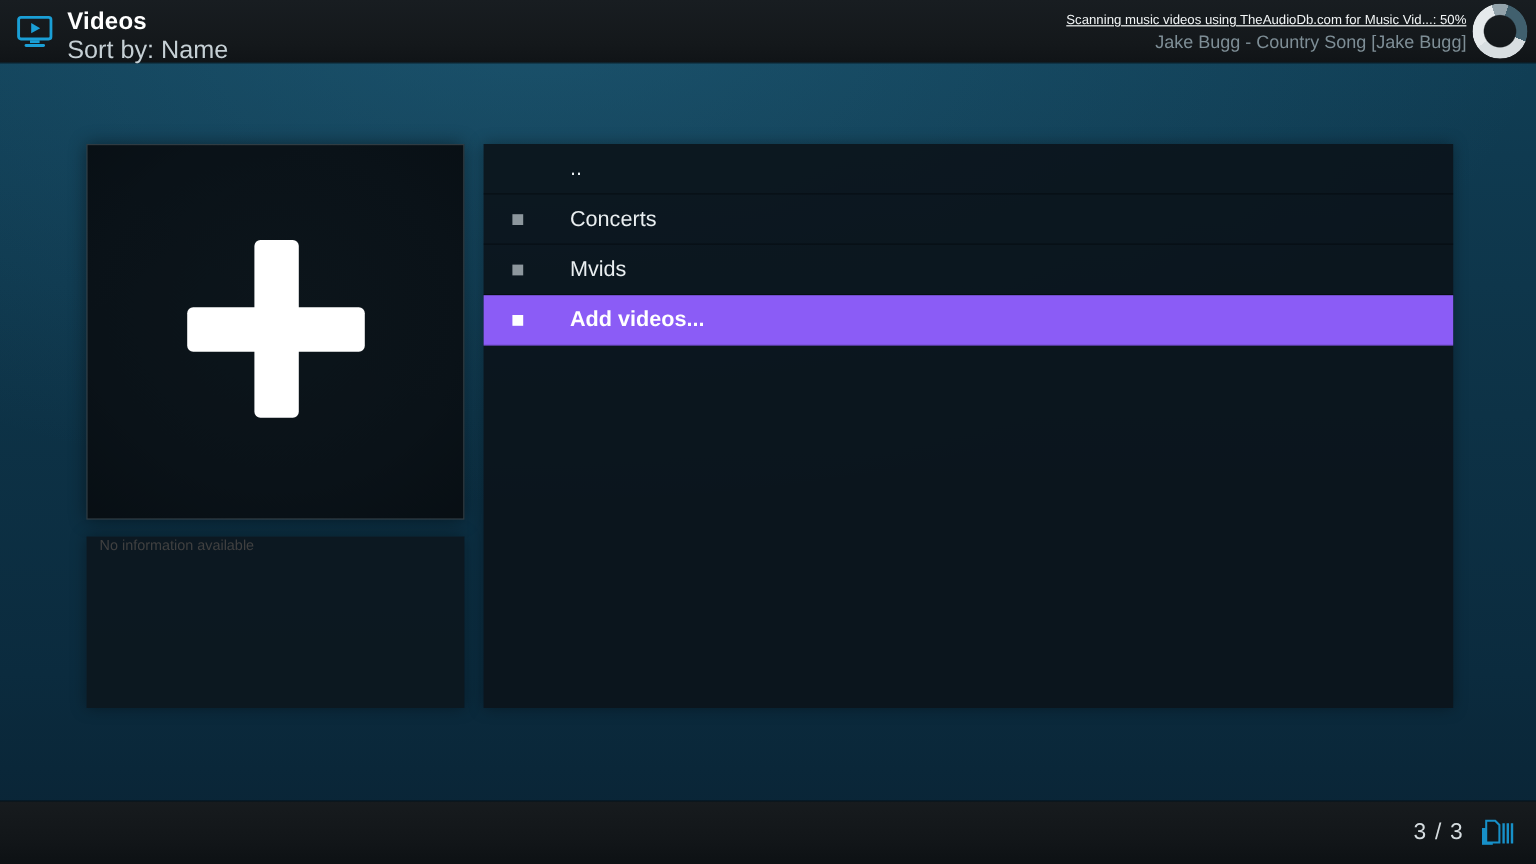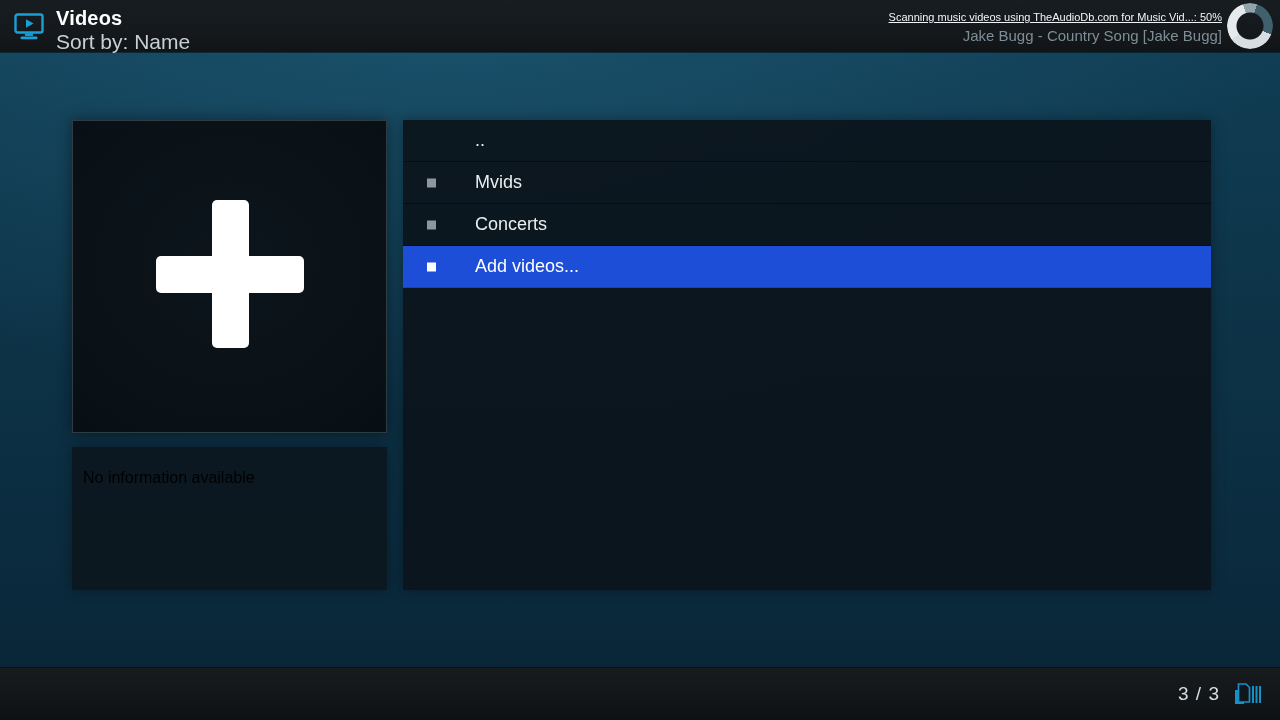--- a/index.html
+++ b/index.html
@@ -49,39 +49,39 @@
   }
   .plus { position:absolute; left:50%; top:50%; width:148px; height:148px; transform:translate(-50%,-52%); }
   .plus .h { position:absolute; left:0; top:56px; width:148px; height:37px; background:#ffffff; border-radius:5px; }
   .plus .v { position:absolute; left:56px; top:0; width:37px; height:148px; background:#ffffff; border-radius:5px; }
 
   .info-panel {
     position:absolute; left:72px; top:447px; width:315px; height:143px;
     background:rgba(13,22,28,0.88);
     box-shadow:0 0 12px rgba(0,0,0,0.35);
   }
-  .info-text { position:absolute; left:11px; top:22px; font-size:16px; color:#000000; }
+  .info-text { position:absolute; left:11px; top:0; font-size:12px; color:#404040; }
 
   
   .list-panel {
     position:absolute; left:403px; top:120px; width:808px; height:470px;
     background:rgba(11,19,25,0.90);
     box-shadow:0 0 12px rgba(0,0,0,0.35);
   }
   .row {
     position:relative; height:42px; width:100%;
     border-bottom:1px solid rgba(0,0,0,0.38);
     display:flex; align-items:center;
   }
   .row .bullet {
     position:absolute; left:24px; top:50%; transform:translateY(-50%);
     width:9px; height:9px; background:#8d979d;
   }
   .row .label { position:absolute; left:72px; font-size:18px; color:#e9eef0; }
-  .row.selected { background:#1d4ed8; border-bottom:1px solid rgba(0,0,0,0.15); }
+  .row.selected { background:#8b5cf6; border-bottom:1px solid rgba(0,0,0,0.15);font-weight:bold; }
   .row.selected .bullet { background:#ffffff; }
   .row.selected .label { color:#ffffff; }
 
   
   .bottombar {
     position:absolute; left:0; bottom:0; width:1280px; height:52px;
     background:linear-gradient(180deg,#171b1e 0%, #121619 60%, #0d1114 100%);
     box-shadow:0 -1px 0 rgba(0,0,0,0.5);
   }
   .options-btn {
@@ -127,25 +127,25 @@
   <div class="info-text">No information available</div>
 </div>
 
 <div class="list-panel">
   <div class="row no-bullet">
 
     <span class="label">..</span>
   </div>
   <div class="row">
     <span class="bullet"></span>
-    <span class="label">Mvids</span>
+    <span class="label">Concerts</span>
   </div>
   <div class="row">
     <span class="bullet"></span>
-    <span class="label">Concerts</span>
+    <span class="label">Mvids</span>
   </div>
   <div class="row selected">
     <span class="bullet"></span>
     <span class="label">Add videos...</span>
   </div>
 </div>
 
 <div class="bottombar">
 
   <div class="pager">

